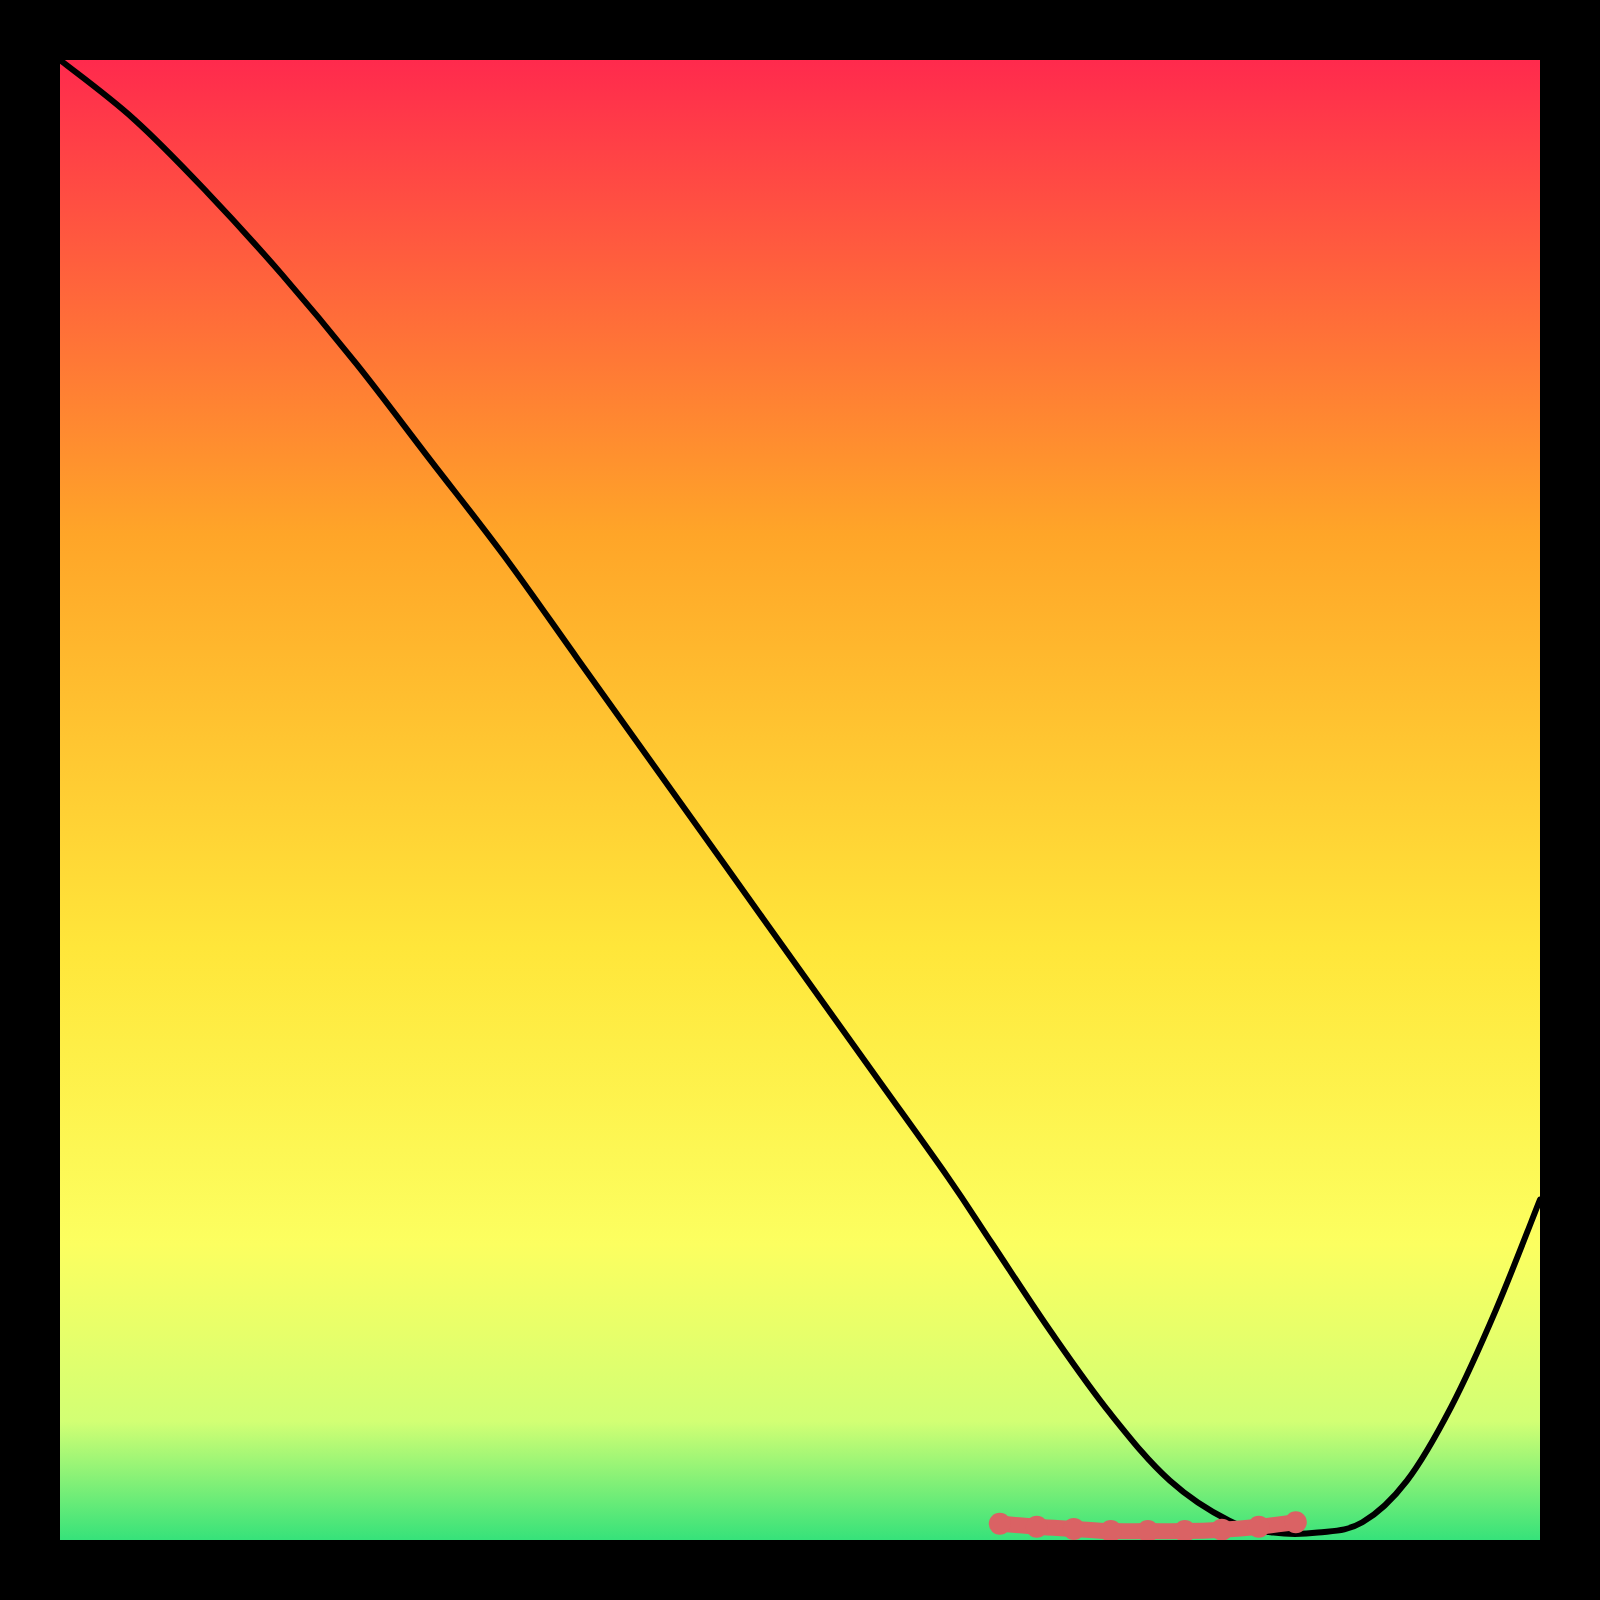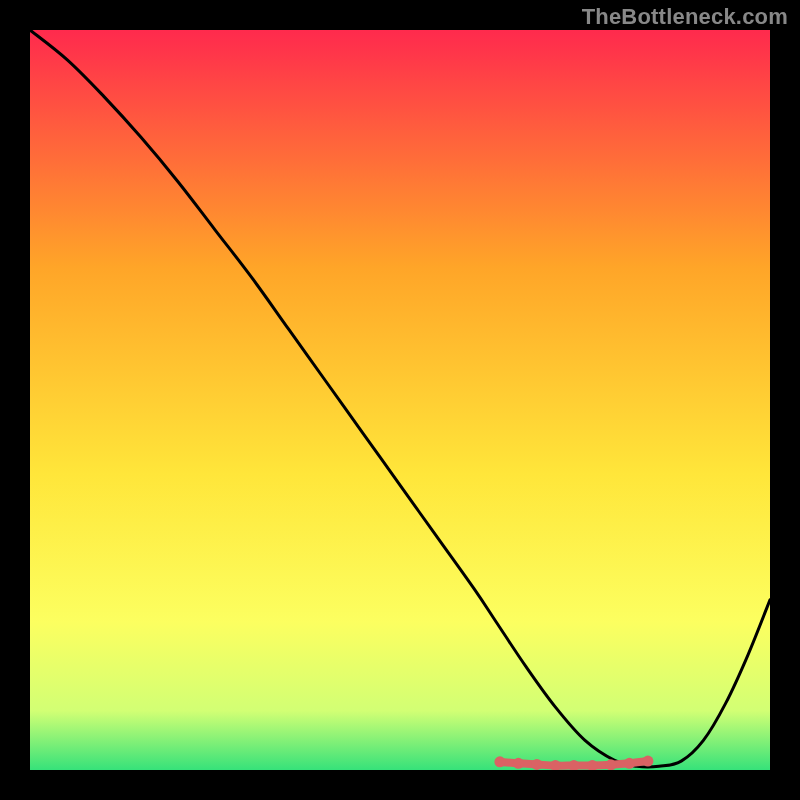--- a/index.html
+++ b/index.html
@@ -27,21 +27,20 @@
     top: 30px;
     width: 740px;
     height: 740px;
   }
   .plot svg { display: block; }
 </style>
 </head>
 <body>
 
 <div class="frame">
-  <div class="watermark">TheBottleneck.com</div>
   <div class="plot">
     <svg id="chart-svg" xmlns="http://www.w3.org/2000/svg" width="740" height="740" viewBox="0 0 740 740">
         <defs>
           <linearGradient id="bg-grad" x1="0" y1="0" x2="0" y2="1">
             <stop offset="0%" stop-color="#ff2a4d"></stop>
             <stop offset="32%" stop-color="#ffa528"></stop>
             <stop offset="60%" stop-color="#ffe63a"></stop>
             <stop offset="80%" stop-color="#fcff60"></stop>
             <stop offset="92%" stop-color="#d2ff74"></stop>
             <stop offset="100%" stop-color="#36e27a"></stop>

